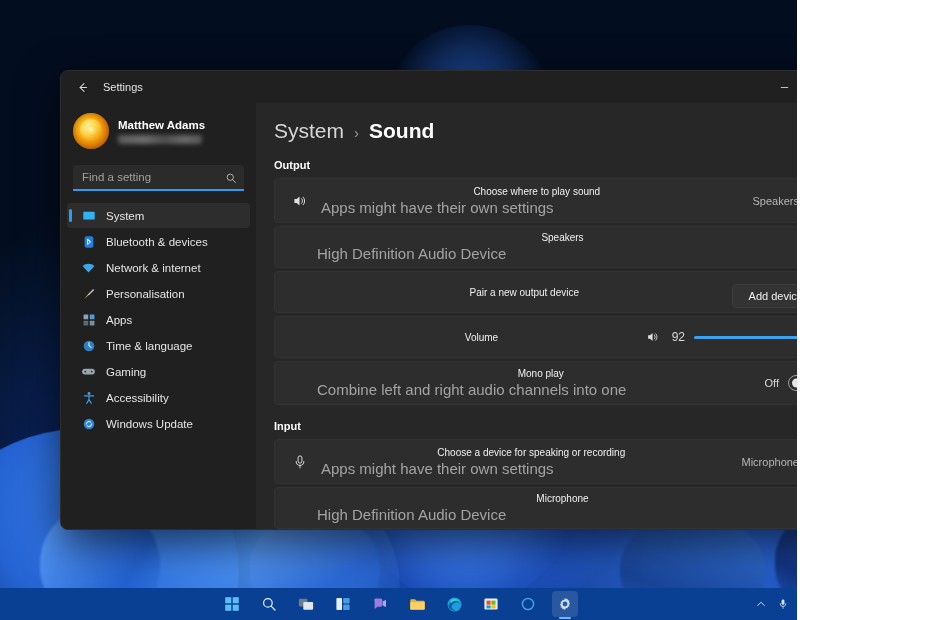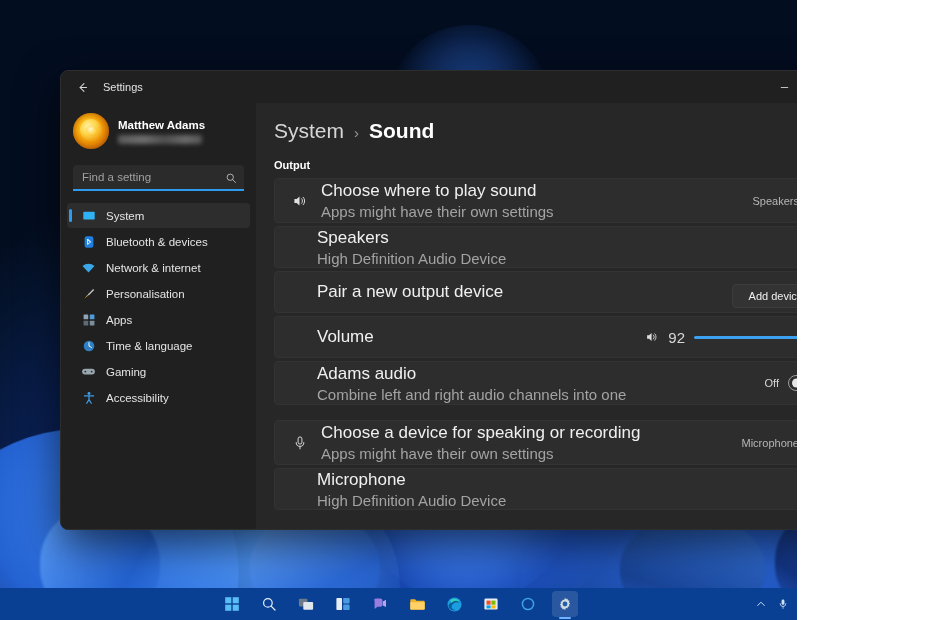--- a/index.html
+++ b/index.html
@@ -217,21 +217,21 @@
     min-height: 40px;
     padding: 0 14px;
   }
   .card.expander { min-height: 45px; }
   .card-icon {
     width: 22px; flex: 0 0 22px;
     display: flex; align-items: center; justify-content: center;
     color: #e0e0e0; margin-right: 10px;
   }
   .card-text { flex: 1; min-width: 0; display: flex; flex-direction: column; gap: 2px; }
-  .card-title { font-size: 17px; color: #f0f0f0; }
+  .card-title { font-size: 10px; color: #f0f0f0; text-align: center; }
   .card-sub { font-size: 15px; color: #a3a3a3; }
   .card-right {
     display: flex; align-items: center; gap: 10px;
     color: #b6b6b6; font-size: 11px;
   }
   .card.sub-row { padding-left: 42px; min-height: 42px; }
   .chev { color: #cfcfcf; display: flex; align-items: center; }
 
   .btn {
     background: #333333;
@@ -239,21 +239,21 @@
     border-radius: 4px;
     color: #f0f0f0;
     font-size: 11px;
     padding: 5px 16px;
     font-family: Liberation Sans, sans-serif;
     margin-top: 8px;
   }
 
   
   .vol-wrap { display: flex; align-items: center; gap: 9px; }
-  .vol-num { font-size: 15px; color: #d8d8d8; min-width: 16px; text-align: right; }
+  .vol-num { font-size: 12px; color: #d8d8d8; min-width: 16px; text-align: right; }
   .slider {
     position: relative; width: 126px; height: 16px;
     display: flex; align-items: center;
   }
   .slider-track-fill {
     position: absolute; left: 0; height: 3px; border-radius: 2px;
     background: #3aa0ef;
   }
   .slider-track-rest {
     position: absolute; right: 0; height: 3px; border-radius: 2px;
@@ -437,20 +437,29 @@
             <span class="nav-icon">
               <svg width="14" height="14" viewBox="0 0 16 16" aria-hidden="true">
                 <circle cx="8" cy="2.8" r="1.7" fill="#3f9de8"></circle>
                 <path d="M2.8 5.6h10.4M8 5.6v4.2M8 9.8 5.4 14M8 9.8 10.6 14" stroke="#3f9de8" stroke-width="1.4" fill="none" stroke-linecap="round"></path>
               </svg>
             </span>
             <span>Accessibility</span>
           </div>
 
 
+          <div class="nav-item">
+            <span class="nav-icon">
+              <svg width="14" height="14" viewBox="0 0 16 16" aria-hidden="true">
+                <circle cx="8" cy="8" r="6" fill="#2f86d8"></circle>
+                <path d="M5 8a3 3 0 0 1 5.1-2.1M11 8a3 3 0 0 1-5.1 2.1" stroke="#ffffff" stroke-width="1.1" fill="none" stroke-linecap="round"></path>
+              </svg>
+            </span>
+            <span>Windows Update</span>
+          </div>
 
         </div>
       </div>
 
       <div id="content">
 
         <div id="breadcrumb">
           <span id="crumb-system">System</span>
           <span id="crumb-sep">›</span>
           <span id="crumb-current">Sound</span>
@@ -514,32 +523,33 @@
               <span class="slider">
                 <span class="slider-track-fill" id="vol-fill" style="width: 111.3px;"></span>
                 <span class="slider-track-rest" id="vol-rest" style="width: 14.7px;"></span>
                 <span class="slider-thumb" id="vol-thumb" style="left: 105.8px;"></span>
               </span>
             </span>
           </div>
 
           <div class="card sub-row" style="min-height:44px;">
             <span class="card-text">
-              <span class="card-title">Adams audio</span>
+              <span class="card-title">Mono play</span>
               <span class="card-sub">Combine left and right audio channels into one</span>
             </span>
             <span class="toggle-wrap">
               <span class="toggle-label">Off</span>
               <span class="toggle">
                 <span class="knob"></span>
               </span>
             </span>
           </div>
         </div>
 
+        <div class="section-label">Input</div>
         <div class="card-group">
 
           <div class="card expander">
             <span class="card-icon">
               <svg width="16" height="16" viewBox="0 0 20 20" aria-hidden="true">
                 <rect x="7.6" y="2.4" width="4.8" height="9" rx="2.4" fill="none" stroke="currentColor" stroke-width="1.2"></rect>
                 <path d="M5.2 9.4a4.8 4.8 0 0 0 9.6 0M10 14.2v3.2" stroke="currentColor" stroke-width="1.2" fill="none" stroke-linecap="round"></path>
               </svg>
             </span>
             <span class="card-text">

